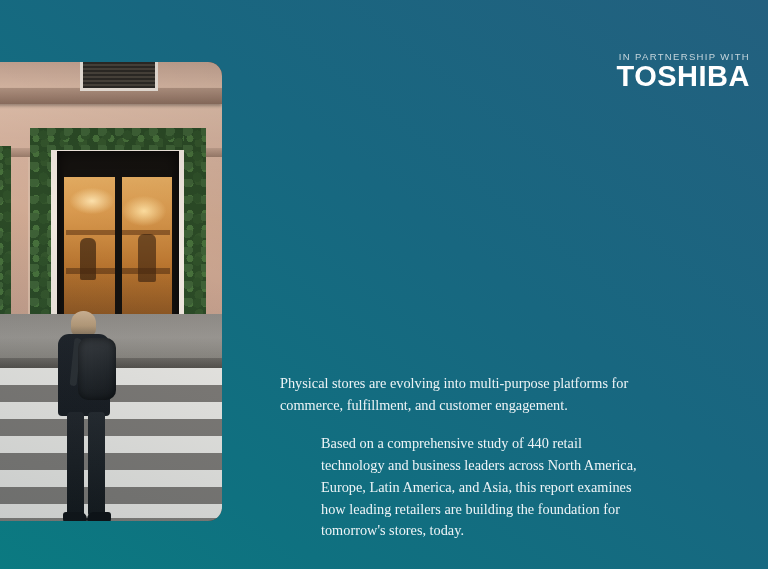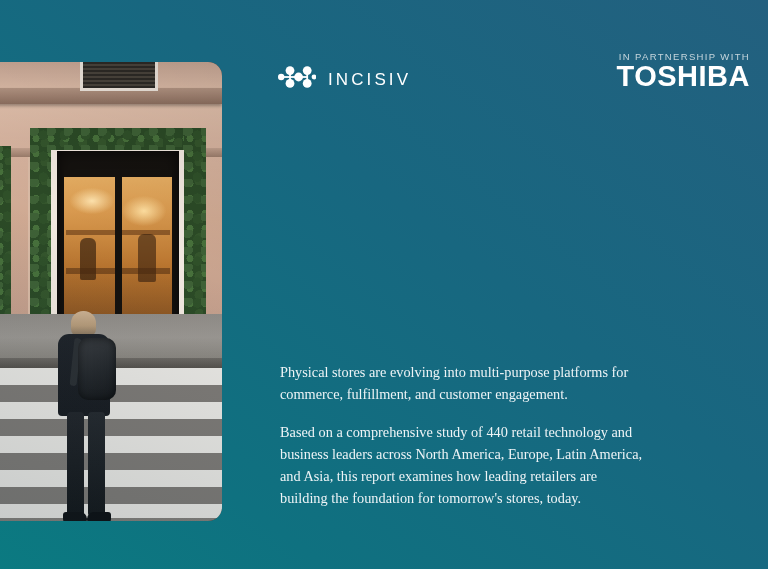--- a/index.html
+++ b/index.html
@@ -228,29 +228,29 @@
     font-size: 35px;
     font-weight: bold;
     letter-spacing: -0.2px;
     line-height: 1.12;
     margin-top: 13px;
   }
 
   
   #body-copy {
     position: absolute;
-    left: 280px; top: 362px;
+    left: 280px; top: 373px;
     width: 365px;
     font-family: "Liberation Serif", serif;
     color: #eef4f6;
     font-size: 14.3px;
     line-height: 1.52;
   }
   #body-copy p { margin: 0; }
-  #body-copy p + p { margin-top: 17px; }
+  #body-copy p + p { margin-top: 17px; margin-left: 41px; }
 </style>
 </head>
 <body>
 
 <div id="slide">
 
   <div id="photo-panel">
     <div class="ph-layer facade"></div>
     <div class="ph-layer cornice"></div>
     <div class="ph-layer shutter"></div>
@@ -285,39 +285,20 @@
     <div class="ph-layer ped-strap"></div>
     <div class="ph-layer ped-pack"></div>
     <div class="ph-layer ped-leg-l"></div>
     <div class="ph-layer ped-leg-r"></div>
     <div class="ph-layer ped-shoe-l"></div>
     <div class="ph-layer ped-shoe-r"></div>
 
     <div class="ph-layer photo-shade"></div>
   </div>
 
-  <div id="incisiv-logo">
-    <span id="incisiv-mark">
-      <svg width="38" height="26" viewBox="0 0 38 26" fill="#ffffff" aria-hidden="true">
-        <circle cx="3.2" cy="13" r="3.2"></circle>
-        <circle cx="12" cy="6.6" r="4.4"></circle>
-        <circle cx="12" cy="19.4" r="4.4"></circle>
-        <circle cx="20.6" cy="13" r="4.4"></circle>
-        <circle cx="29.2" cy="6.6" r="4.4"></circle>
-        <circle cx="29.2" cy="19.4" r="4.4"></circle>
-        <circle cx="36" cy="13" r="2.4"></circle>
-        <rect x="11.1" y="6.6" width="1.8" height="12.8"></rect>
-        <rect x="28.3" y="6.6" width="1.8" height="12.8"></rect>
-        <rect x="12" y="12.1" width="8.6" height="1.8"></rect>
-        <rect x="20.6" y="12.1" width="8.6" height="1.8"></rect>
-        <rect x="3.2" y="12.1" width="8.8" height="1.8"></rect>
-      </svg>
-    </span>
-    <span id="incisiv-word">INCISIV</span>
-  </div>
 
   <div id="partner-lockup">
     <div id="partner-kicker">IN PARTNERSHIP WITH</div>
     <div id="toshiba-word">TOSHIBA</div>
   </div>
 
 
   <div id="body-copy">
     <p>Physical stores are evolving into multi-purpose platforms for commerce, fulfillment, and customer engagement.</p>
     <p>Based on a comprehensive study of 440 retail technology and business leaders across North America, Europe, Latin America, and Asia, this report examines how leading retailers are building the foundation for tomorrow's stores, today.</p>

